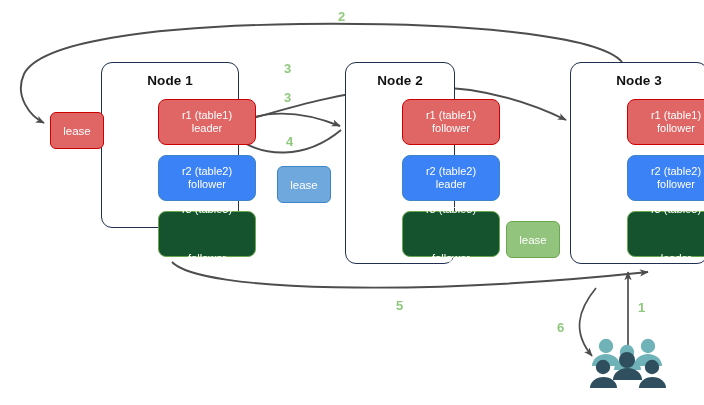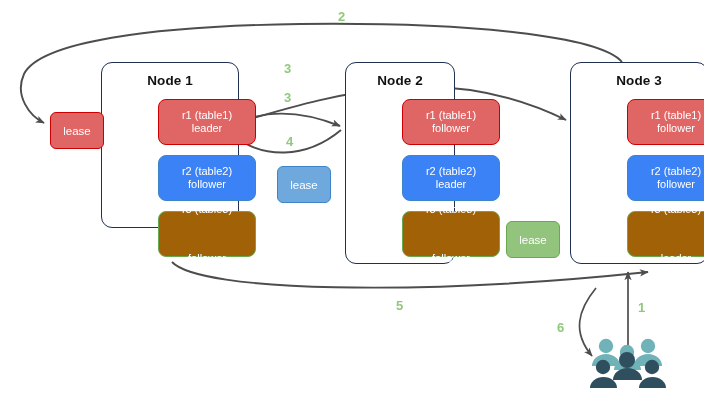--- a/index.html
+++ b/index.html
@@ -40,21 +40,21 @@
     color:#ffffff;
     font-size:11px;
     line-height:13.5px;
     text-align:center;
     margin-left:36px;
   }
   .replica .l1{display:block;}
   .replica .l2{display:block;}
   .r-red{background:#e06666;border:1.6px solid #cc0000;}
   .r-blue{background:#3b82f6;border:1.6px solid #3d85c6;}
-  .r-green{background:#a16207;border:1.6px solid #6aa84f;gap:36px;}
+  .r-green{background:#14532d;border:1.6px solid #6aa84f;gap:36px;}
   .lease{
     position:absolute;
     height:37px;
     border-radius:6px;
     box-sizing:border-box;
     display:flex;align-items:center;justify-content:center;
     color:#ffffff;
     font-size:11.5px;
   }
   .lease-red{background:#e06666;border:1.6px solid #cc0000;}

